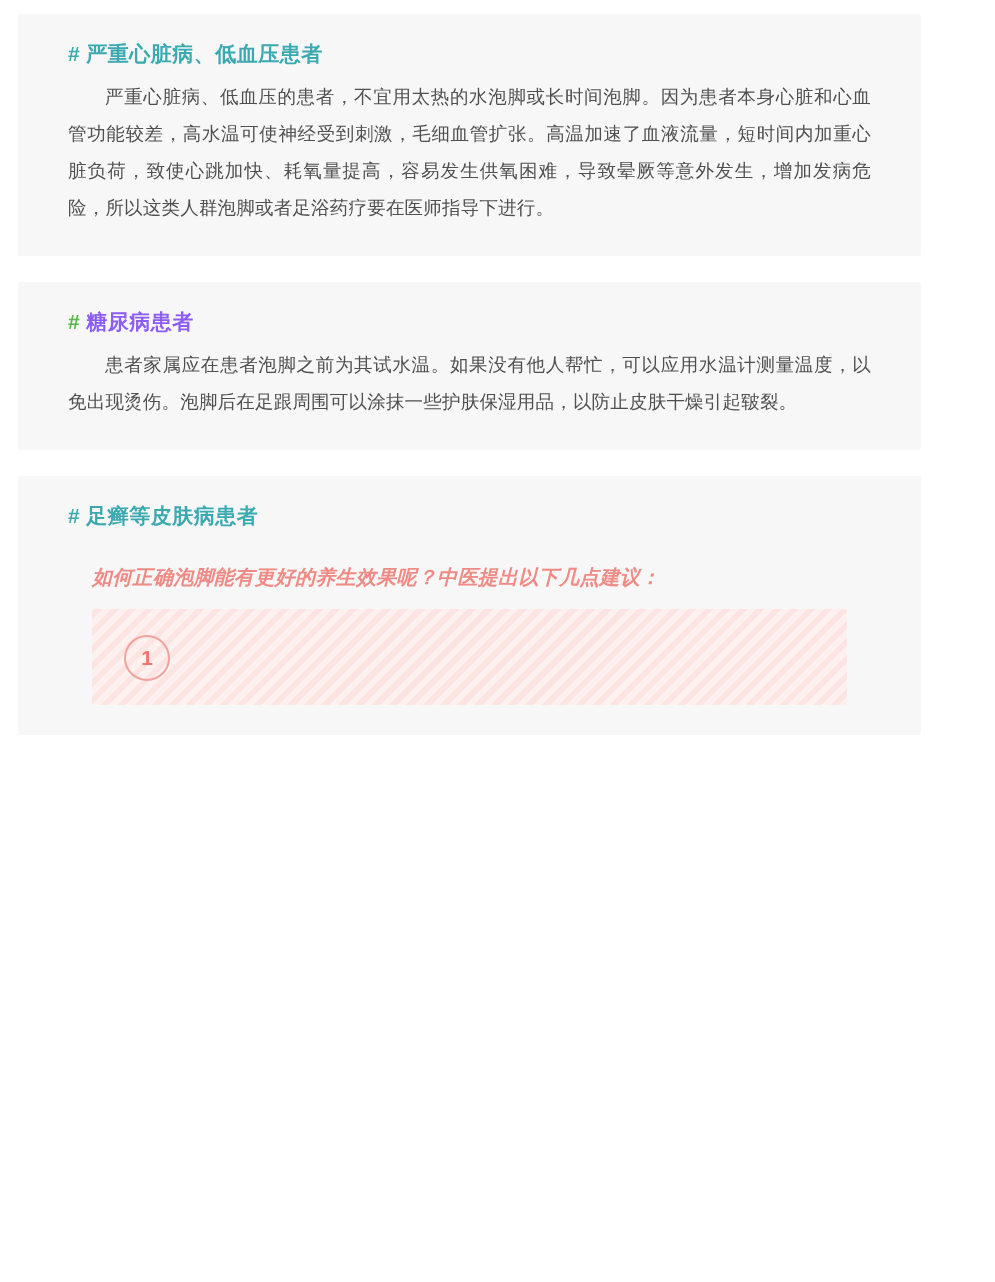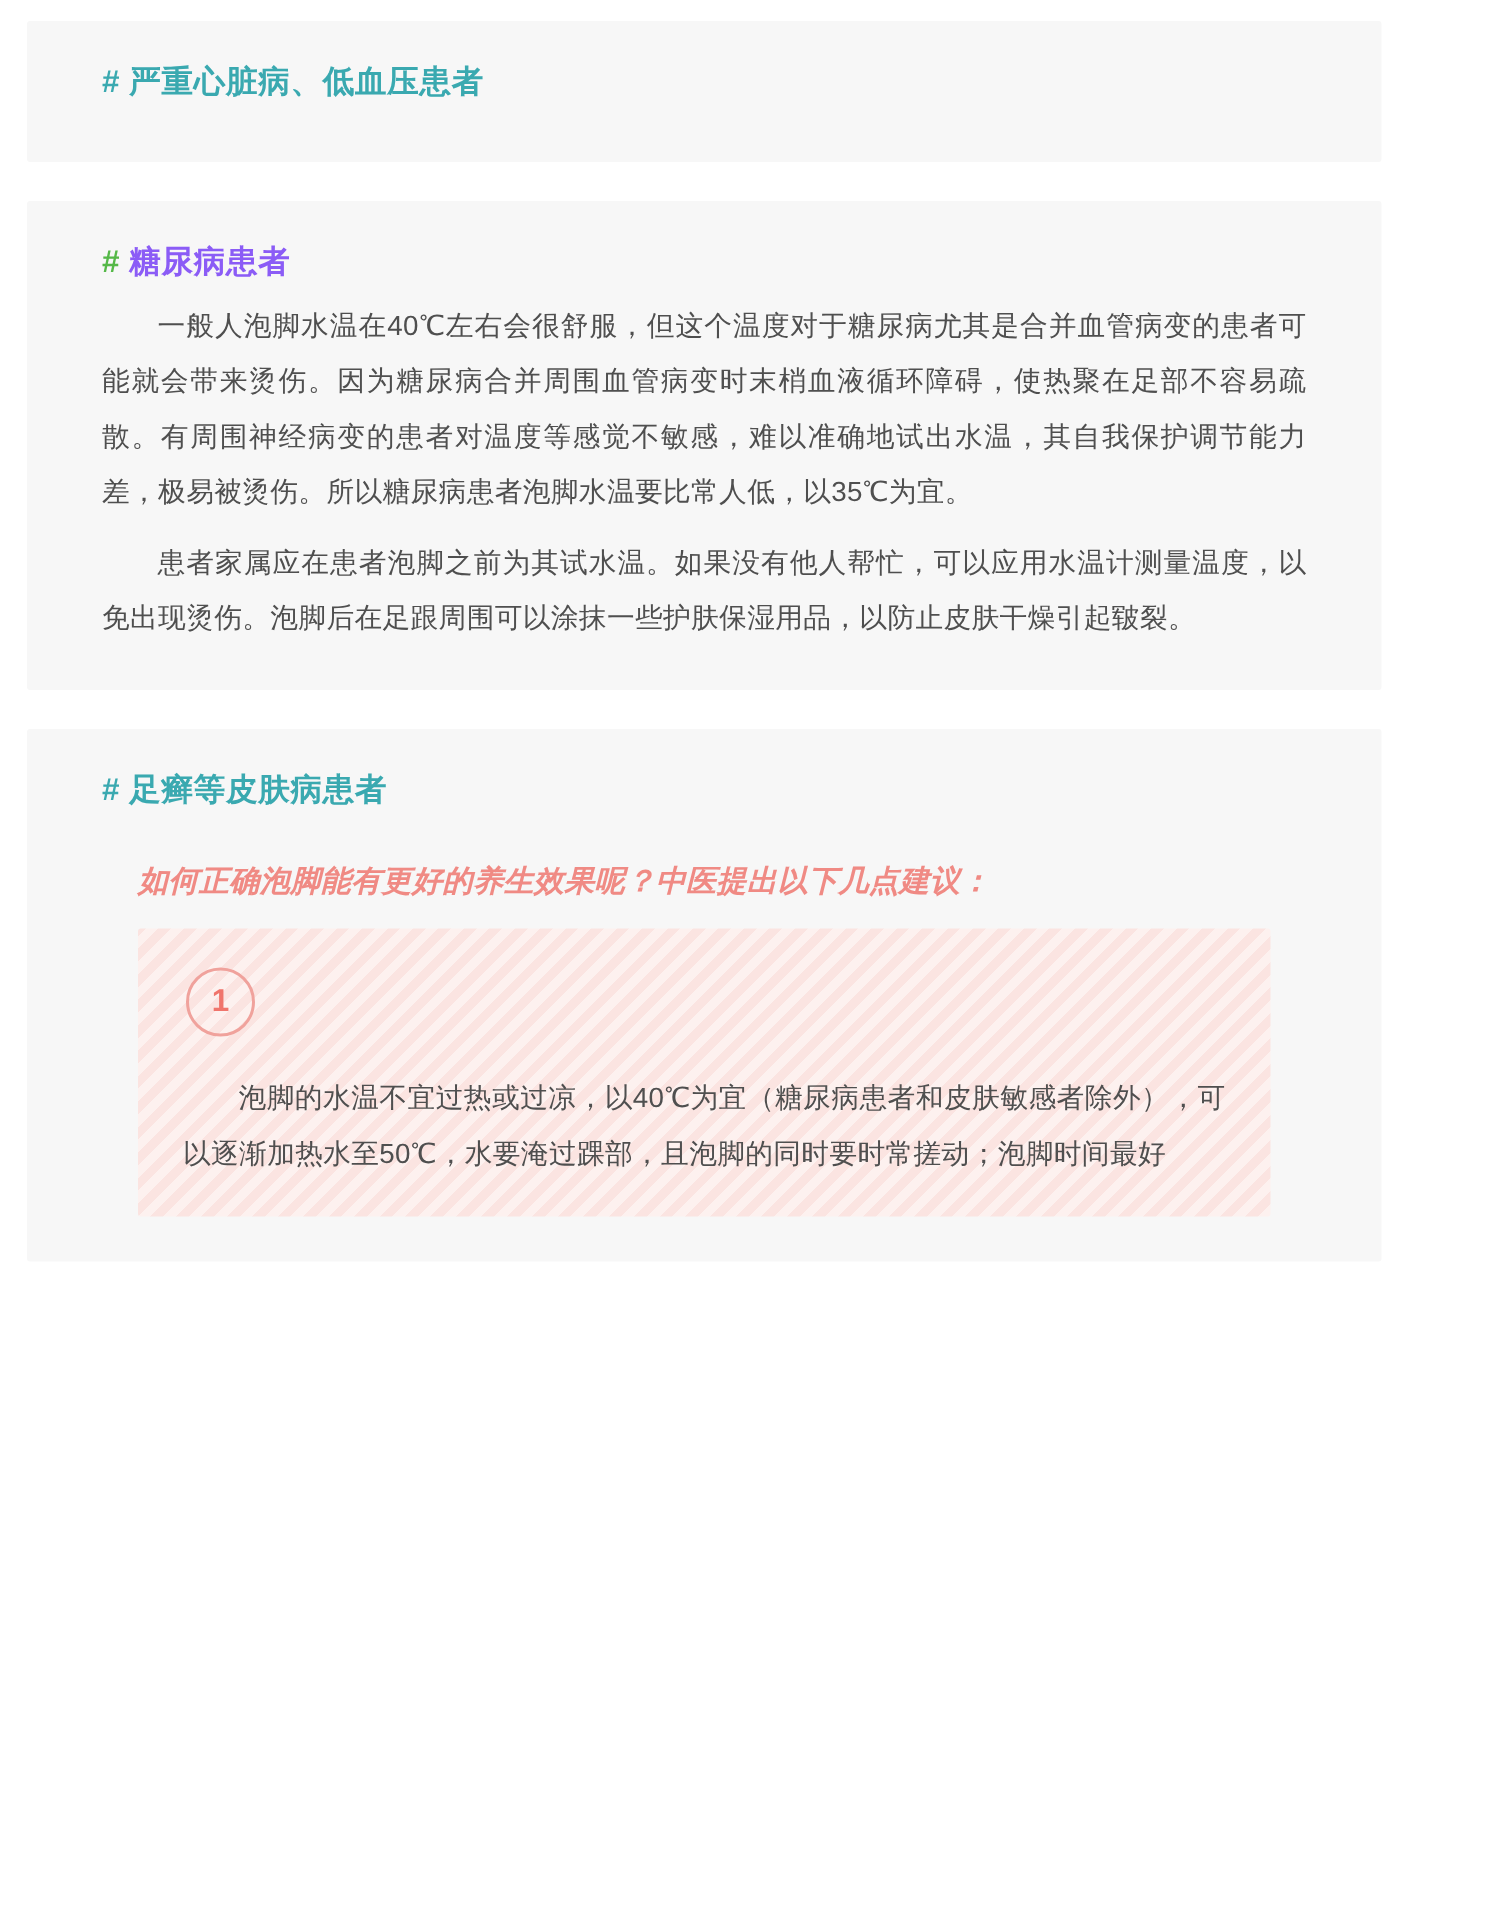--- a/index.html
+++ b/index.html
@@ -106,36 +106,35 @@
 </style>
 </head>
 <body>
 
 <div class="page">
 
   <div class="card first">
     <div class="sec-head">
       <span class="hash hash-teal">#</span><span class="c-teal">严重心脏病、低血压患者</span>
     </div>
+    <p class="para">严重心脏病、低血压的患者，不宜用太热的水泡脚或长时间泡脚。因为患者本身心脏和心血管功能较差，高水温可使神经受到刺激，毛细血管扩张。高温加速了血液流量，短时间内加重心脏负荷，致使心跳加快、耗氧量提高，容易发生供氧困难，导致晕厥等意外发生，增加发病危险，所以这类人群泡脚或者足浴药疗要在医师指导下进行。</p>
   </div>
 
   <div class="card">
     <div class="sec-head">
       <span class="hash hash-green">#</span><span class="c-green">糖尿病患者</span>
     </div>
-    <p class="para">一般人泡脚水温在40℃左右会很舒服，但这个温度对于糖尿病尤其是合并血管病变的患者可能就会带来烫伤。因为糖尿病合并周围血管病变时末梢血液循环障碍，使热聚在足部不容易疏散。有周围神经病变的患者对温度等感觉不敏感，难以准确地试出水温，其自我保护调节能力差，极易被烫伤。所以糖尿病患者泡脚水温要比常人低，以35℃为宜。</p>
     <p class="para">患者家属应在患者泡脚之前为其试水温。如果没有他人帮忙，可以应用水温计测量温度，以免出现烫伤。泡脚后在足跟周围可以涂抹一些护肤保湿用品，以防止皮肤干燥引起皲裂。</p>
   </div>
 
   <div class="card">
     <div class="sec-head">
       <span class="hash hash-teal">#</span><span class="c-teal2">足癣等皮肤病患者</span>
     </div>
 
     <div class="lead-line">如何正确泡脚能有更好的养生效果呢？中医提出以下几点建议：</div>
 
     <div class="tip-block">
       <div class="tip-num">1</div>
-      <div class="tip-text">泡脚的水温不宜过热或过凉，以40℃为宜（糖尿病患者和皮肤敏感者除外），可以逐渐加热水至50℃，水要淹过踝部，且泡脚的同时要时常搓动；泡脚时间最好</div>
     </div>
   </div>
 
 </div>
 
 </body></html>

